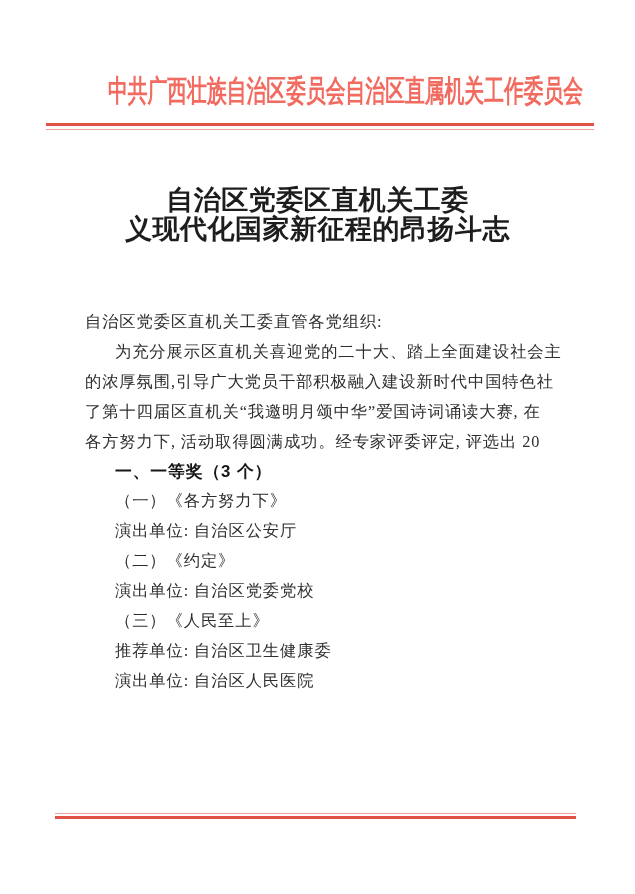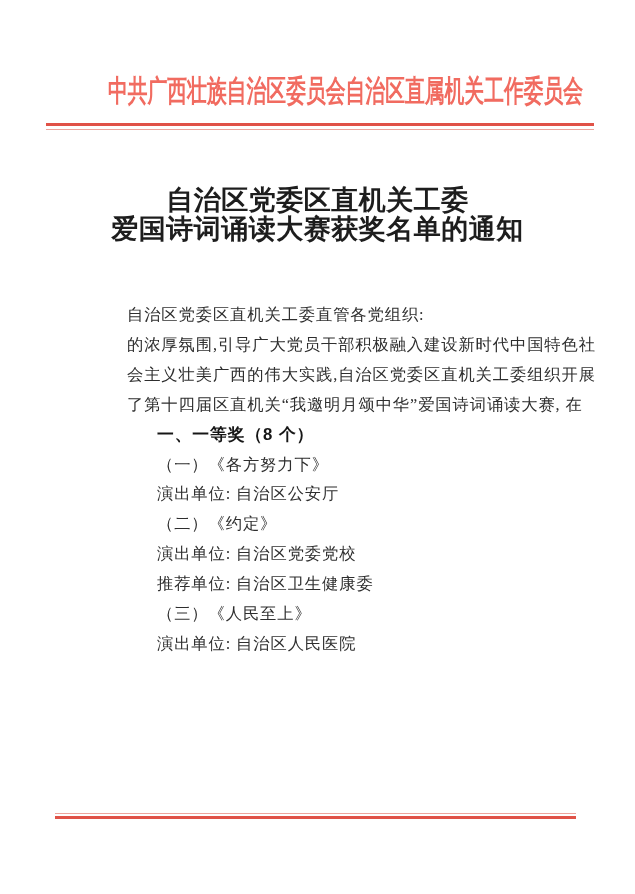--- a/index.html
+++ b/index.html
@@ -39,29 +39,28 @@
     text-align: center;
     font-size: 27px;
     font-weight: bold;
     color: #1d1d1d;
     line-height: 28.6px;
     letter-spacing: 0.5px;
     white-space: nowrap;
   }
   .body-text {
     position: absolute;
-    top: 300px;
+    top: 307px;
     left: 85px;
     width: 490px;
     font-size: 16.3px;
     line-height: 29.9px;
     color: #2e2e2e;
     letter-spacing: 0.9px;
     white-space: nowrap;
-    margin-left: 42px;
   }
   .line { white-space: nowrap; }
   .line.indent { text-indent: 30px; }
   .line.heading {
     font-weight: bold;
     color: #161616;
     font-family: "Liberation Sans", "DejaVu Sans", sans-serif;
     font-size: 16.8px;
   }
 </style>
@@ -70,34 +69,35 @@
 
 <div class="page">
 
   <div class="org-name">中共广西壮族自治区委员会自治区直属机关工作委员会</div>
 
   <div class="rule rule-top-thick"></div>
   <div class="rule rule-top-thin"></div>
 
   <div class="doc-title">
     <div>自治区党委区直机关工委</div>
-    <div>爱国诗词诵读大赛获奖名单的通知</div>
+    <div>义现代化国家新征程的昂扬斗志</div>
   </div>
 
   <div class="body-text">
     <div class="line">自治区党委区直机关工委直管各党组织:</div>
+    <div class="line indent">为充分展示区直机关喜迎党的二十大、踏上全面建设社会主</div>
     <div class="line">的浓厚氛围,引导广大党员干部积极融入建设新时代中国特色社</div>
-    <div class="line">会主义壮美广西的伟大实践,自治区党委区直机关工委组织开展</div>
     <div class="line">了第十四届区直机关“我邀明月颂中华”爱国诗词诵读大赛, 在</div>
-    <div class="line indent heading">一、一等奖（8 个）</div>
+    <div class="line">各方努力下, 活动取得圆满成功。经专家评委评定, 评选出 20</div>
+    <div class="line indent heading">一、一等奖（3 个）</div>
     <div class="line indent">（一）《各方努力下》</div>
     <div class="line indent">演出单位: 自治区公安厅</div>
     <div class="line indent">（二）《约定》</div>
     <div class="line indent">演出单位: 自治区党委党校</div>
+    <div class="line indent">（三）《人民至上》</div>
     <div class="line indent">推荐单位: 自治区卫生健康委</div>
-    <div class="line indent">（三）《人民至上》</div>
     <div class="line indent">演出单位: 自治区人民医院</div>
   </div>
 
   <div class="rule rule-bot-thin"></div>
   <div class="rule rule-bot-thick"></div>
 
 </div>
 
 </body></html>

